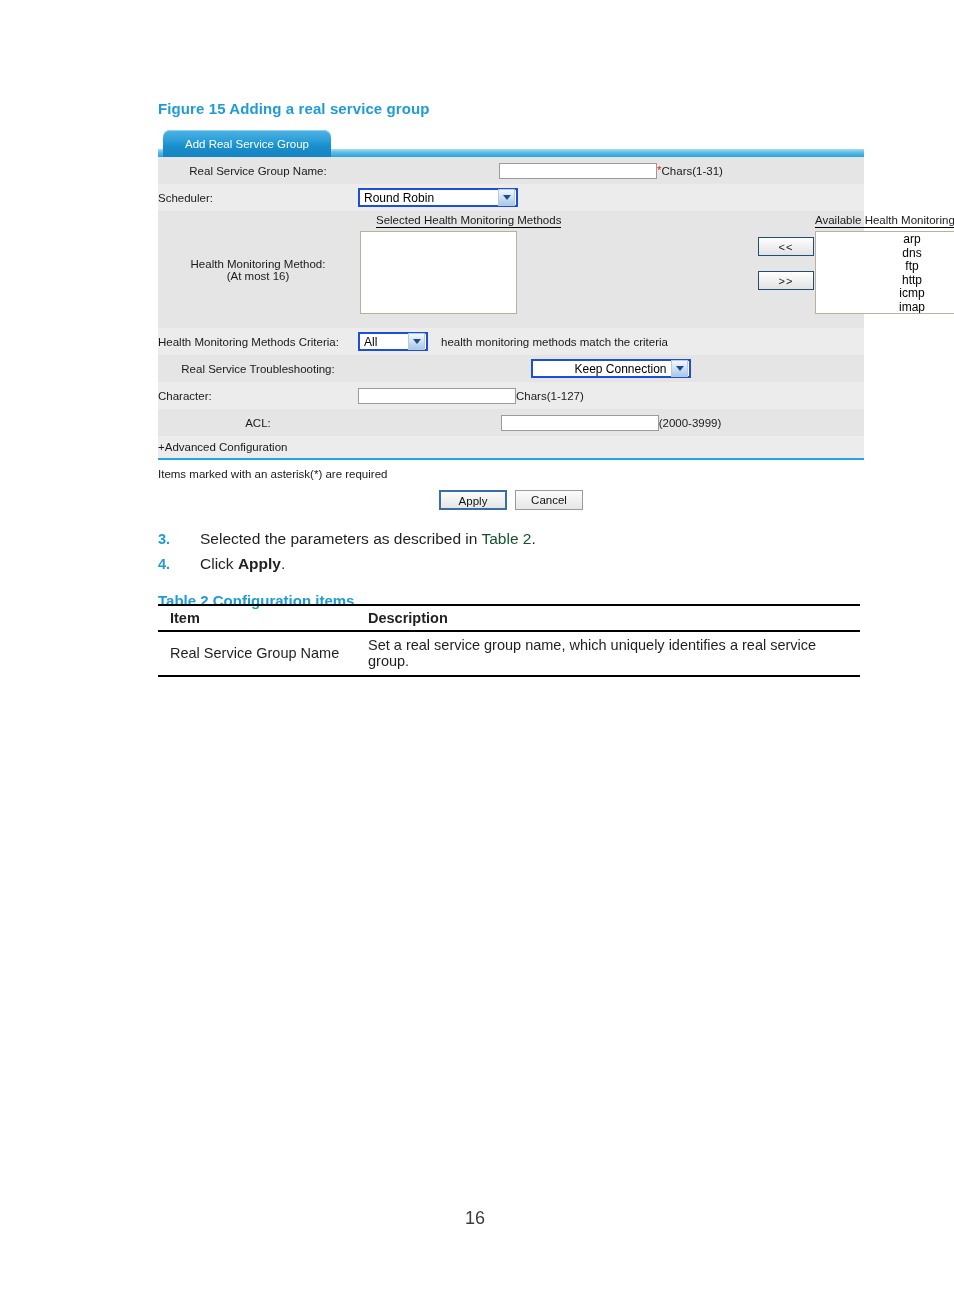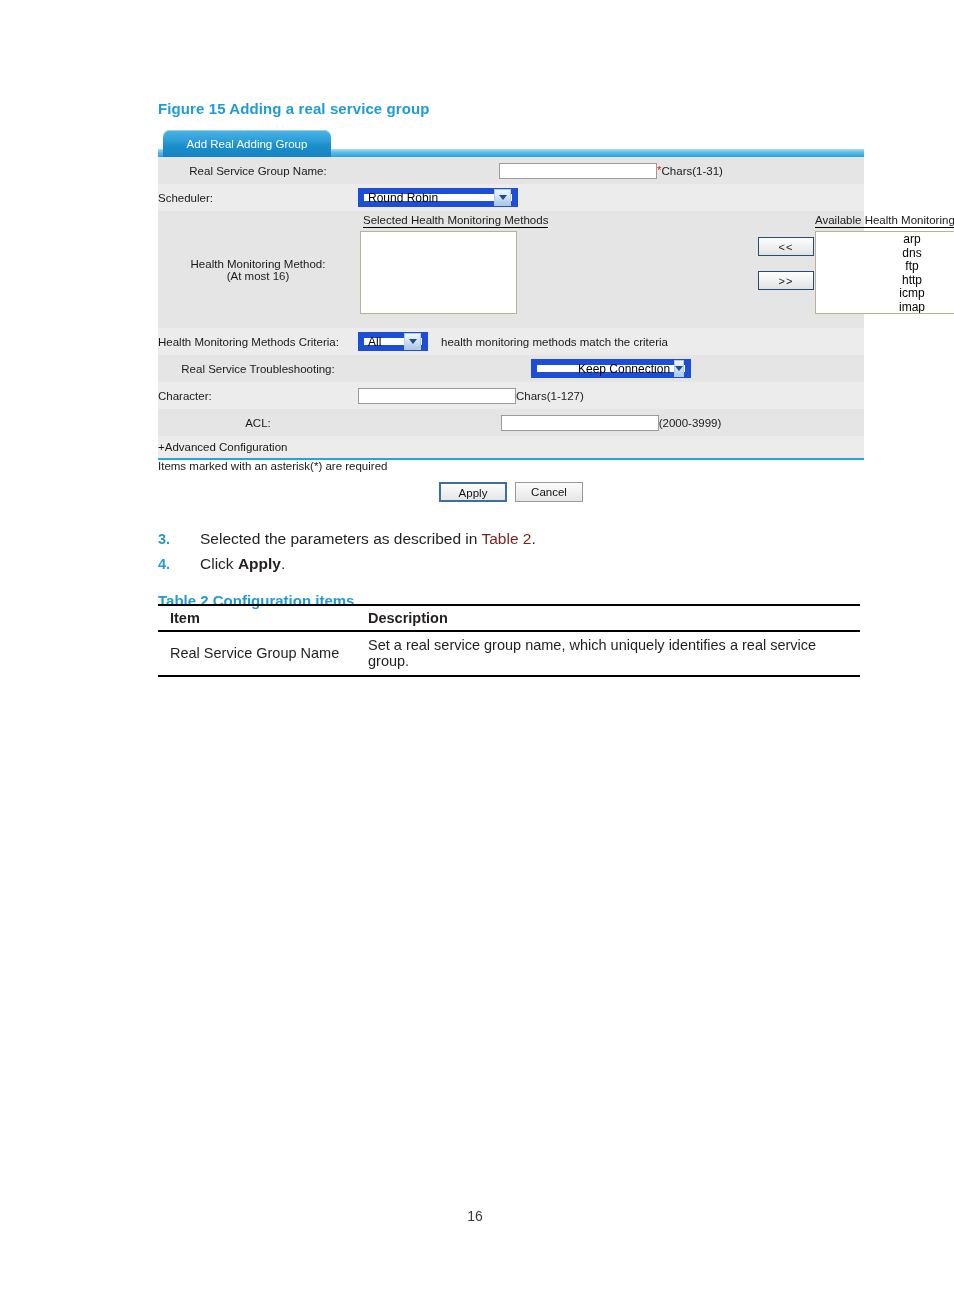--- a/index.html
+++ b/index.html
@@ -104,21 +104,21 @@
     color: #1a1a1a;
     vertical-align: middle;
     white-space: nowrap;
   }
   .hint-pad { padding-left: 13px; }
 
   .selectbox {
     display: inline-flex;
     align-items: center;
     height: 19px;
-    border: 6px solid #1d4ed8;
+    border: 2px solid #1d4ed8;
     background: #ffffff;
     box-sizing: border-box;
     vertical-align: middle;
     position: relative;
   }
   .selectbox .sv {
     padding: 0 4px;
     font-size: 12px;
     color: #000;
     white-space: nowrap;
@@ -173,21 +173,21 @@
     width: 157px;
     height: 83px;
   }
   .lb-right {
     position: absolute;
     left: 457px;
     top: 20px;
     width: 190px;
     height: 83px;
   }
-  .lb-left-label  { position: absolute; left: 5px;   top: 3px; }
+  .lb-left-label  { position: absolute; left: 18px;   top: 3px; }
   .lb-right-label { position: absolute; left: 457px; top: 3px; }
 
   .opt {
     font-size: 12px;
     line-height: 13.6px;
     padding-left: 4px;
     color: #000;
     white-space: nowrap;
   }
   .optlist { padding-top: 1px; }
@@ -212,21 +212,21 @@
 
   .adv {
     height: 22px;
     padding-left: 8px;
     font-size: 11.5px;
     border-bottom: 2px solid #22a7e0;
   }
   .required-note {
     font-size: 11.5px;
     color: #1a1a1a;
-    padding-top: 0;
+    padding-top: 8px;
   }
 
   .btnrow {
     width: 706px;
     text-align: center;
     padding-top: 10px;
   }
   .actbtn {
     display: inline-block;
     width: 68px;
@@ -256,21 +256,21 @@
     align-items: baseline;
     margin-bottom: 7px;
   }
   .step-num {
     width: 42px;
     color: #1f9cd7;
     font-weight: bold;
     font-size: 14.5px;
     flex: 0 0 42px;
   }
-  .link { color: #7f1d1d; }
+  .link { color: #14532d; }
   .bold { font-weight: bold; }
 
   .tbl-caption {
     position: absolute;
     left: 158px;
     top: 592px;
     font-size: 15px;
     font-weight: bold;
     color: #1f9cd7;
   }
@@ -297,35 +297,35 @@
     border-bottom: 2.5px solid #000;
     margin-top: 14px;
   }
   table.doctable .c1 { width: 186px; }
 
   .pagenum {
     position: absolute;
     left: 0; right: 4px;
     top: 1208px;
     text-align: center;
-    font-size: 14px;
+    font-size: 18px;
     color: #3b3b3b;
   }
 </style>
 </head>
 <body>
 
 <div class="fig-caption">Figure 15 Adding a real service group</div>
 
 <div class="webui">
 
   <div class="tabstrip">
     <div class="tabbar-fill"></div>
     <div class="tab">
-      <span>Add Real Adding Group</span>
+      <span>Add Real Service Group</span>
     </div>
   </div>
 
   <table class="form">
 
     <tbody>
         <tr class="plain">
       <td class="lbl">Real Service Group Name:</td>
       <td class="fld">
         <span class="txtbox"></span><span class="star">*</span><span class="hint">Chars(1-31)</span>

